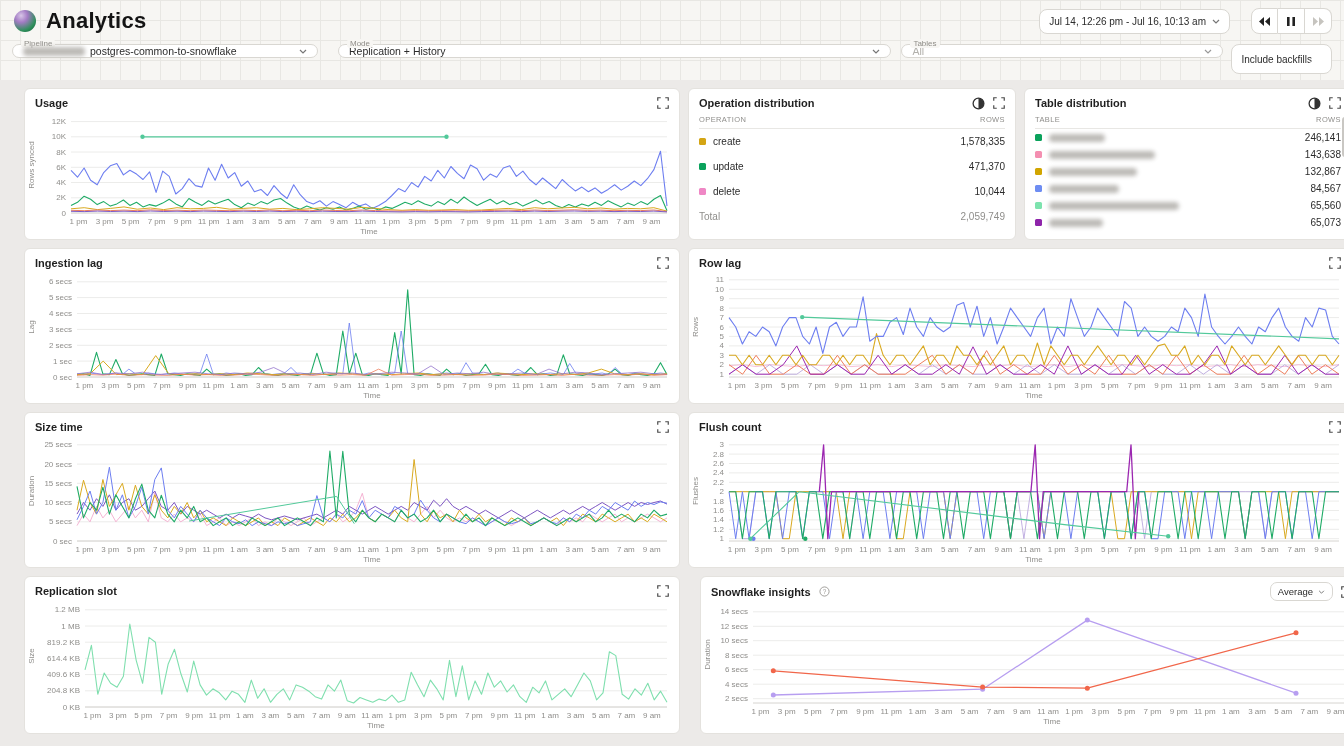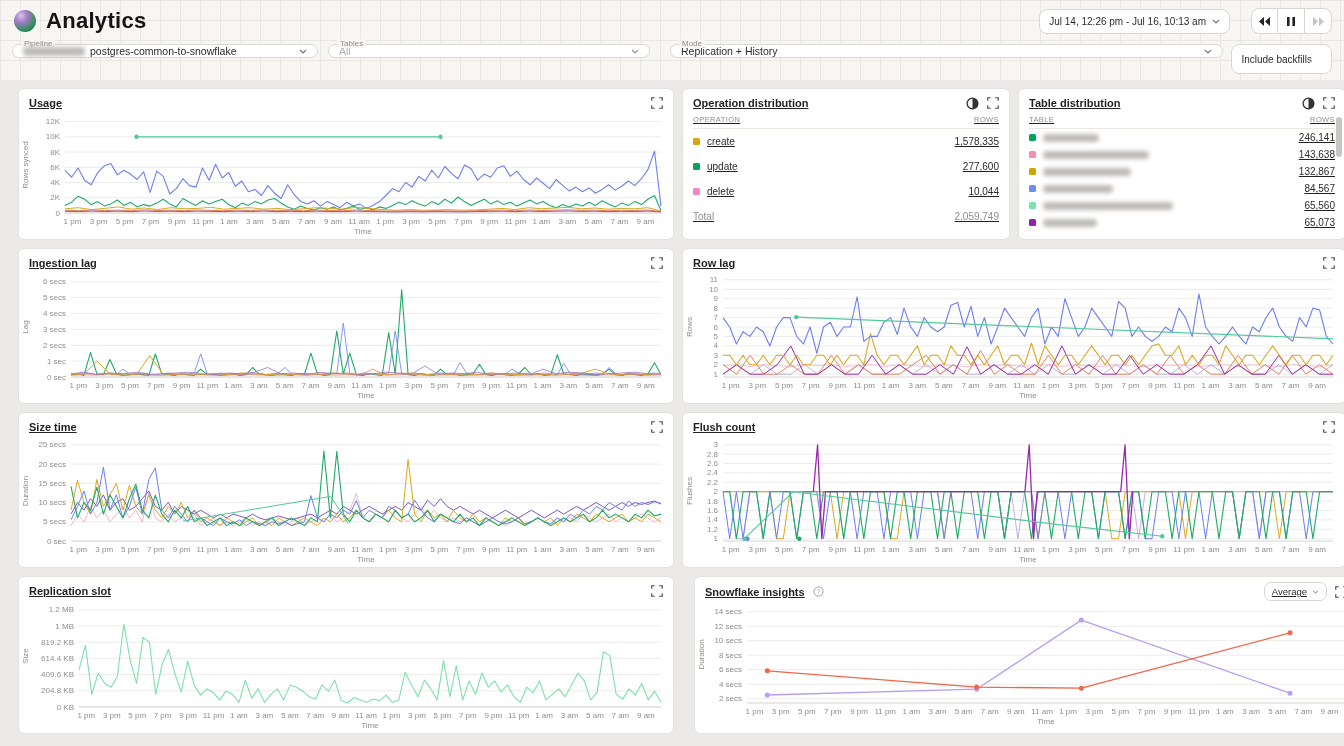--- a/index.html
+++ b/index.html
@@ -33,21 +33,21 @@
     background:#f7f6f3; padding:0 3px; border-radius:3px; }
   .select .chev { margin-left:auto; }
   .blurbar { display:inline-block; background:#bdbbb7; border-radius:4px; filter:blur(2px); }
   .muted { color:#b2b0ab; }
   .toggle-wrap { margin-left:4px; }
   .toggle { width:30px; height:16px; border-radius:9px; background:#2e7d32; position:relative; }
   .toggle::after { content:""; position:absolute; right:2px; top:2px; width:12px; height:12px;
     border-radius:50%; background:#fff; }
 
   
-  .cards { padding:8px 18px 4px; display:flex; flex-direction:column; gap:8px;text-decoration:underline; }
+  .cards { padding:8px 24px 4px; display:flex; flex-direction:column; gap:8px; }
   .row1 { display:grid; grid-template-columns:656px 328px 328px; gap:8px; height:152px; }
   .row2,.row3 { display:grid; grid-template-columns:656px 664px; gap:8px; height:156px; }
   .row4 { display:grid; grid-template-columns:656px 664px; gap:20px; height:158px; }
   .card { background:#fff; border:1px solid #e4e2de; border-radius:6px; overflow:hidden;
     display:flex; flex-direction:column; position:relative; }
   .card-head { display:flex; align-items:center; padding:7px 10px 1px; gap:8px; min-height:22px; }
   .card-title { font-size:11px; font-weight:700; color:#1f1f1f; flex:0 0 auto; }
   .head-spacer { flex:1; }
   .icon { display:flex; align-items:center; justify-content:center; cursor:pointer; }
   .mini-select { border:1px solid #d9d7d2; border-radius:7px; background:#fff; font-size:9.5px;
@@ -112,35 +112,35 @@
     <div class="select" style="width:306px">
       <span class="flabel">Pipeline</span>
       <span class="blurbar" style="width:62px;height:9px;margin-right:5px"></span>
       <span>postgres-common-to-snowflake</span>
       <span class="chev icon">
         <svg width="8" height="5" viewBox="0 0 8 5">
             <polyline points="1,1 4,4 7,1" fill="none" stroke="#777" stroke-width="1.2"></polyline>
           </svg>
       </span>
     </div>
+    <div class="select" style="flex:1;margin-left:12px">
+      <span class="flabel">Mode</span>
+      <span>Replication + History</span>
+      <span class="chev icon">
+        <svg width="8" height="5" viewBox="0 0 8 5">
+            <polyline points="1,1 4,4 7,1" fill="none" stroke="#777" stroke-width="1.2"></polyline>
+          </svg>
+      </span>
+    </div>
     <div class="select" style="width:322px;margin-left:2px">
       <span class="flabel">Tables</span>
       <span class="muted">All</span>
       <span class="chev icon">
         <svg width="8" height="5" viewBox="0 0 8 5">
             <polyline points="1,1 4,4 7,1" fill="none" stroke="#999" stroke-width="1.2"></polyline>
-          </svg>
-      </span>
-    </div>
-    <div class="select" style="flex:1;margin-left:12px">
-      <span class="flabel">Mode</span>
-      <span>Replication + History</span>
-      <span class="chev icon">
-        <svg width="8" height="5" viewBox="0 0 8 5">
-            <polyline points="1,1 4,4 7,1" fill="none" stroke="#777" stroke-width="1.2"></polyline>
           </svg>
       </span>
     </div>
     <div class="btn" style="height:30px">
       <span>Include backfills</span>
       <span class="toggle-wrap"><span class="toggle"></span></span>
     </div>
   </div>
 </div>
 
@@ -232,21 +232,21 @@
         </div>
         <div class="op-rows">
             <div class="drow">
               <span class="swatch" style="background: rgb(212, 165, 20);"></span>
               <span>create</span>
               <span class="val">1,578,335</span>
             </div>
             <div class="drow">
               <span class="swatch" style="background: rgb(11, 162, 92);"></span>
               <span>update</span>
-              <span class="val">277,600</span>
+              <span class="val">471,370</span>
             </div>
             <div class="drow">
               <span class="swatch" style="background: rgb(239, 135, 197);"></span>
               <span>delete</span>
               <span class="val">10,044</span>
             </div>
           </div>
         <div class="total-row">
           <span>Total</span>
           <span class="val">2,059,749</span>

